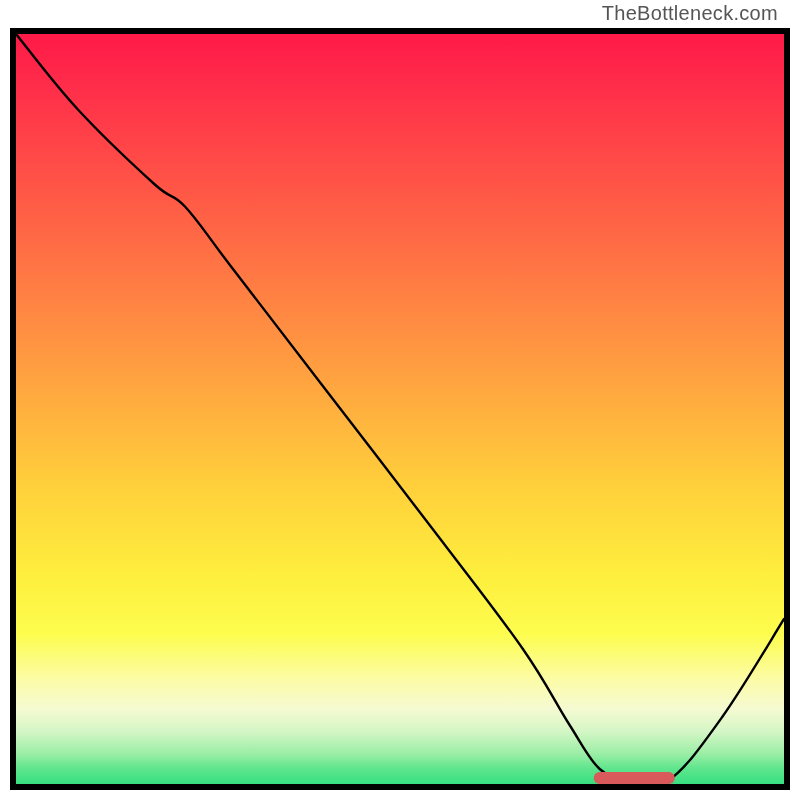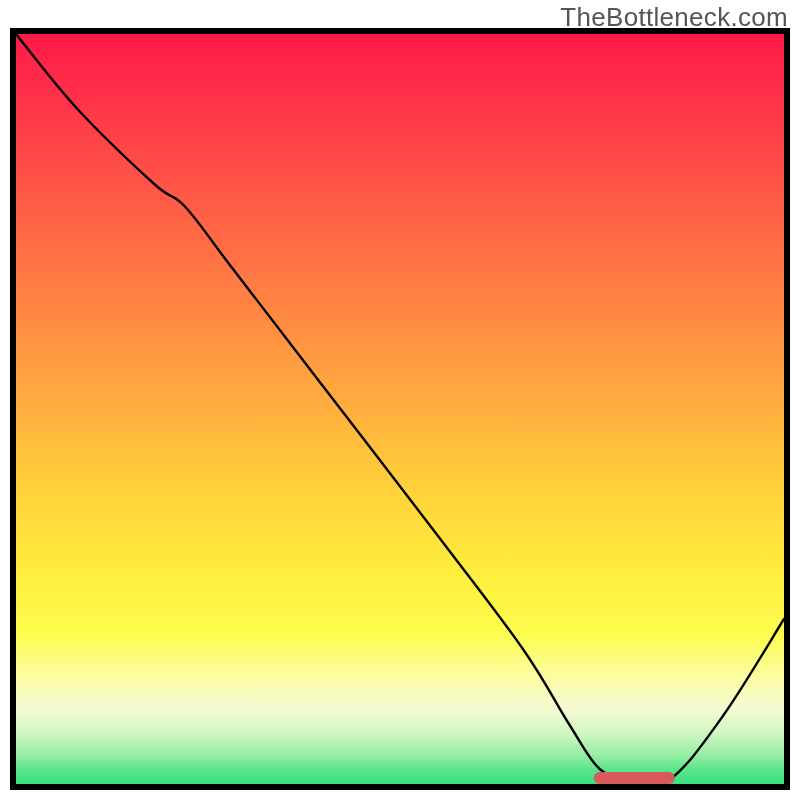--- a/index.html
+++ b/index.html
@@ -12,23 +12,23 @@
   }
   .outer {
     position: relative;
     width: 800px;
     height: 800px;
     background: #ffffff;
   }
   .watermark {
     position: absolute;
     top: 2px;
-    right: 12px;
+    right: 22px;
     font-family: Arial, Helvetica, sans-serif;
-    font-size: 26px;
+    font-size: 20px;
     color: #555555;
     font-weight: 400;
     letter-spacing: 0.3px;
     text-align: right;
   }
   .plot-frame {
     position: absolute;
     left: 10px;
     top: 28px;
     width: 780px;

